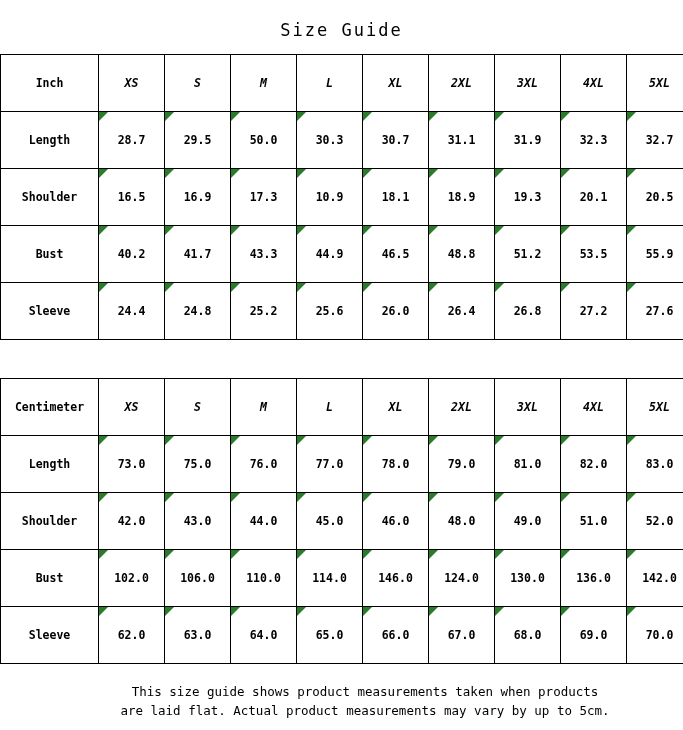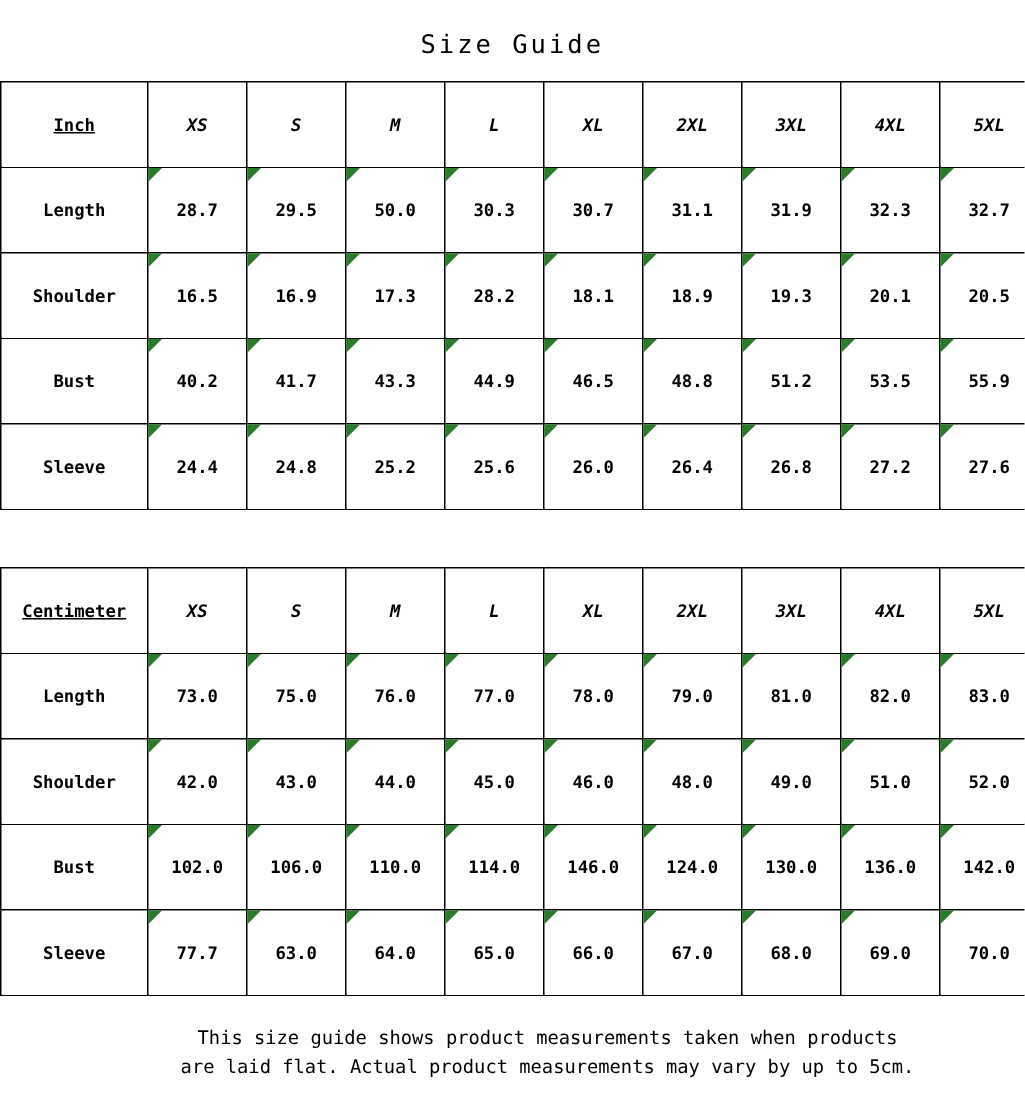--- a/index.html
+++ b/index.html
@@ -53,21 +53,20 @@
     position: absolute;
     top: 0;
     left: 0;
     width: 0;
     height: 0;
     border-top: 9px solid #2a7b2a;
     border-right: 9px solid transparent;
   }
   .hdr-unit {
     width: 97px;
-    text-decoration: underline;
   }
   .col-size {
     width: 65px;
     font-style: italic;
   }
   .rowlabel {
     font-weight: bold;
     font-size: 12px;
   }
   .colhead {
@@ -125,21 +124,21 @@
         <td class="datacell">31.9</td>
         <td class="datacell">32.3</td>
         <td class="datacell">32.7</td>
       </tr>
 
       <tr>
         <td class="rowlabel">Shoulder</td>
         <td class="datacell">16.5</td>
         <td class="datacell">16.9</td>
         <td class="datacell">17.3</td>
-        <td class="datacell">28.2</td>
+        <td class="datacell">10.9</td>
         <td class="datacell">18.1</td>
         <td class="datacell">18.9</td>
         <td class="datacell">19.3</td>
         <td class="datacell">20.1</td>
         <td class="datacell">20.5</td>
       </tr>
 
       <tr>
         <td class="rowlabel">Bust</td>
         <td class="datacell">40.2</td>
@@ -219,21 +218,21 @@
         <td class="datacell">114.0</td>
         <td class="datacell">146.0</td>
         <td class="datacell">124.0</td>
         <td class="datacell">130.0</td>
         <td class="datacell">136.0</td>
         <td class="datacell">142.0</td>
       </tr>
 
       <tr>
         <td class="rowlabel">Sleeve</td>
-        <td class="datacell">77.7</td>
+        <td class="datacell">62.0</td>
         <td class="datacell">63.0</td>
         <td class="datacell">64.0</td>
         <td class="datacell">65.0</td>
         <td class="datacell">66.0</td>
         <td class="datacell">67.0</td>
         <td class="datacell">68.0</td>
         <td class="datacell">69.0</td>
         <td class="datacell">70.0</td>
       </tr>
     </tbody>

